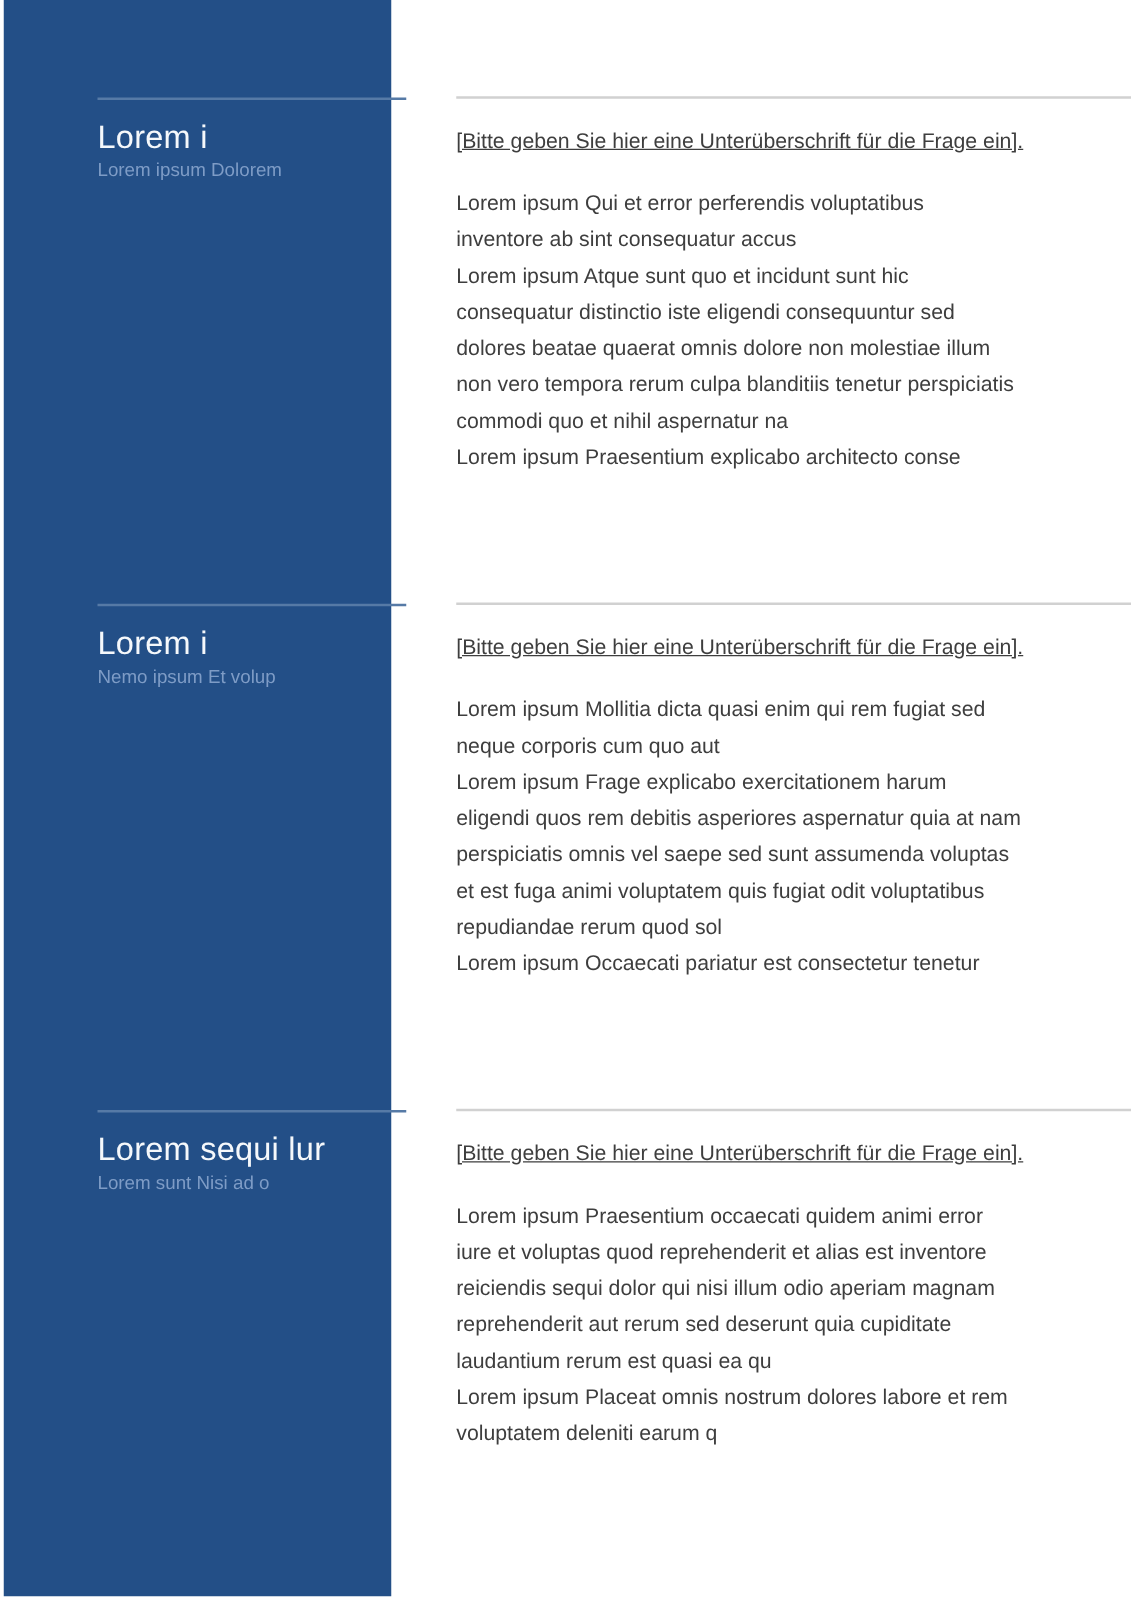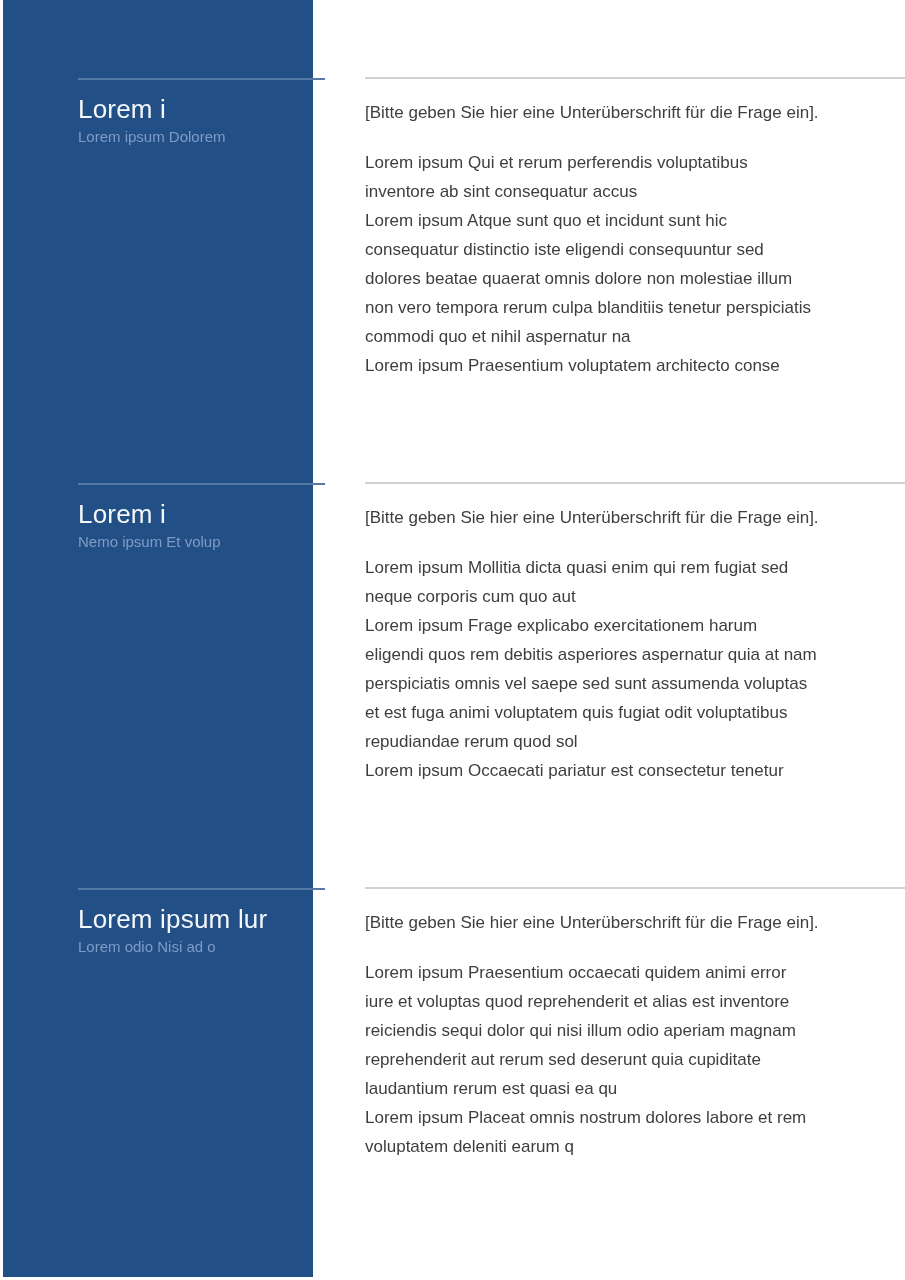--- a/index.html
+++ b/index.html
@@ -69,20 +69,21 @@
   }
   .a-rule {
     height: 2px;
     background: var(--content-rule-color, #D1D1D1);
   }
   .a-sub {
     margin-top: 19px;
     font-size: 17px;
     line-height: 29px;
     color: var(--body-color, #3E3E3E);
+    text-decoration: underline;
   }
   .a-items {
     margin-top: 21px;
     width: 520px;
   }
   .a-item {
     font-size: 17px;
     line-height: 29px;
     color: var(--body-color, #3E3E3E);
     white-space: pre-line;
@@ -96,28 +97,28 @@
 <div class="section" id="section-0">
   <div class="q-cell">
     <div class="q-rule"></div>
     <div class="q-title">Lorem i</div>
     <div class="q-sub">Lorem ipsum Dolorem</div>
   </div>
   <div class="a-cell">
     <div class="a-rule"></div>
     <div class="a-sub">[Bitte geben Sie hier eine Unterüberschrift für die Frage ein].</div>
     <div class="a-items">
-      <div class="a-item">Lorem ipsum Qui et rerum perferendis voluptatibus
+      <div class="a-item">Lorem ipsum Qui et error perferendis voluptatibus
 inventore ab sint consequatur accus</div>
       <div class="a-item">Lorem ipsum Atque sunt quo et incidunt sunt hic
 consequatur distinctio iste eligendi consequuntur sed
 dolores beatae quaerat omnis dolore non molestiae illum
 non vero tempora rerum culpa blanditiis tenetur perspiciatis
 commodi quo et nihil aspernatur na</div>
-      <div class="a-item">Lorem ipsum Praesentium voluptatem architecto conse</div>
+      <div class="a-item">Lorem ipsum Praesentium explicabo architecto conse</div>
     </div>
   </div>
 </div>
 
 <div class="section" id="section-1">
   <div class="q-cell">
     <div class="q-rule"></div>
     <div class="q-title">Lorem i</div>
     <div class="q-sub">Nemo ipsum Et volup</div>
   </div>
@@ -133,22 +134,22 @@
 et est fuga animi voluptatem quis fugiat odit voluptatibus
 repudiandae rerum quod sol</div>
       <div class="a-item">Lorem ipsum Occaecati pariatur est consectetur tenetur</div>
     </div>
   </div>
 </div>
 
 <div class="section" id="section-2">
   <div class="q-cell">
     <div class="q-rule"></div>
-    <div class="q-title">Lorem ipsum lur</div>
-    <div class="q-sub">Lorem odio Nisi ad o</div>
+    <div class="q-title">Lorem sequi lur</div>
+    <div class="q-sub">Lorem sunt Nisi ad o</div>
   </div>
   <div class="a-cell">
     <div class="a-rule"></div>
     <div class="a-sub">[Bitte geben Sie hier eine Unterüberschrift für die Frage ein].</div>
     <div class="a-items">
       <div class="a-item">Lorem ipsum Praesentium occaecati quidem animi error
 iure et voluptas quod reprehenderit et alias est inventore
 reiciendis sequi dolor qui nisi illum odio aperiam magnam
 reprehenderit aut rerum sed deserunt quia cupiditate
 laudantium rerum est quasi ea qu</div>

